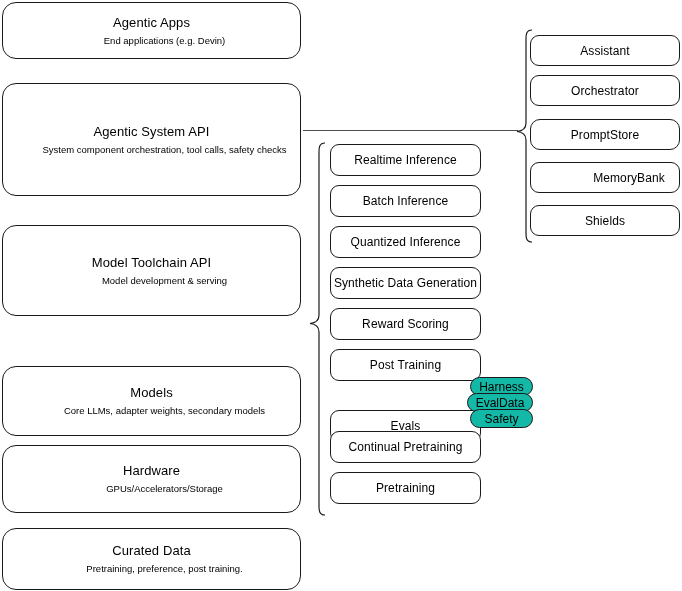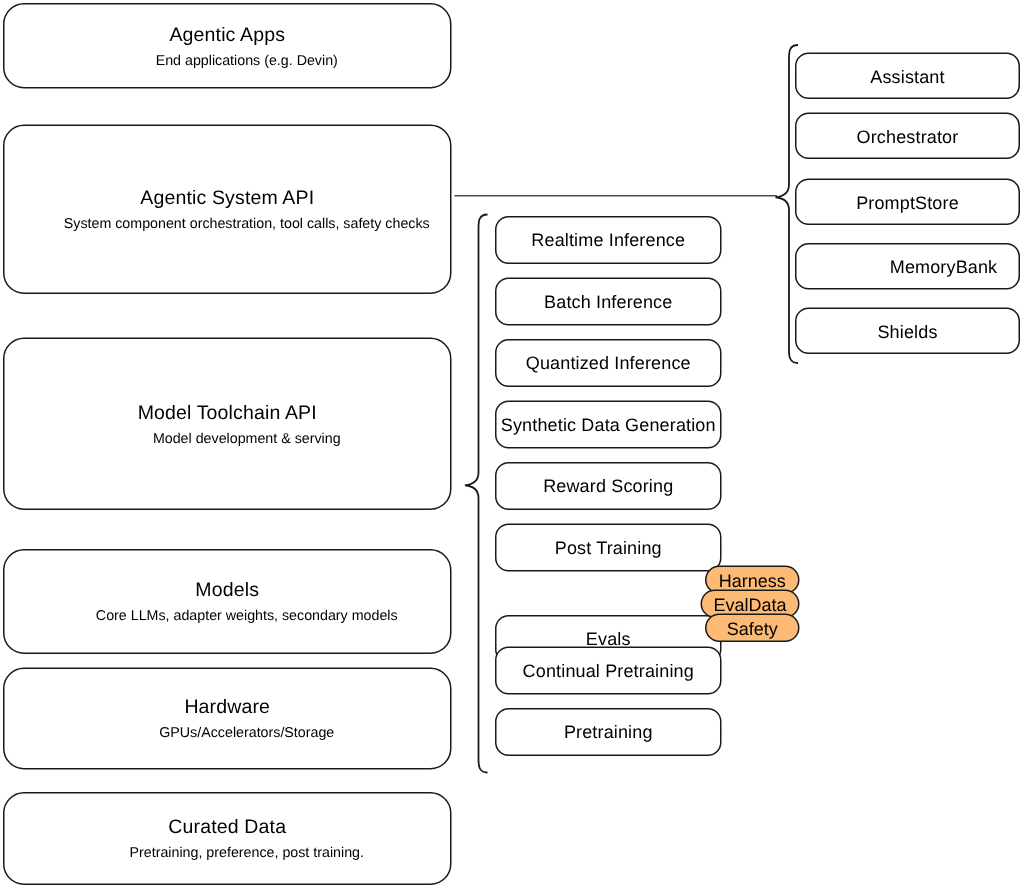--- a/index.html
+++ b/index.html
@@ -68,21 +68,21 @@
     height: 31px;
     border-radius: 9px;
   }
   .right-node .title { font-size: 12px; }
 
   
   .pill {
     position: absolute;
     box-sizing: border-box;
     border: 1px solid #1a1a1a;
-    background: #fdba74;
+    background: #14b8a6;
     border-radius: 11px;
     height: 19px;
     display: flex;
     align-items: center;
     justify-content: center;
     font-size: 12px;
     color: #000;
     z-index: 5;
   }
 
@@ -112,21 +112,21 @@
   <div class="node left-node" style="top:2px; height:57px;">
     <div class="title">Agentic Apps</div>
     <div class="subtitle">End applications (e.g. Devin)</div>
   </div>
 
   <div class="node left-node" style="top:83px; height:113px;">
     <div class="title">Agentic System API</div>
     <div class="subtitle">System component orchestration, tool calls, safety checks</div>
   </div>
 
-  <div class="node left-node" style="top:225px; height:115px;">
+  <div class="node left-node" style="top:225px; height:91px;">
     <div class="title">Model Toolchain API</div>
     <div class="subtitle">Model development &amp; serving</div>
   </div>
 
   <div class="node left-node" style="top:366px; height:70px;">
     <div class="title">Models</div>
     <div class="subtitle">Core LLMs, adapter weights, secondary models</div>
   </div>
 
   <div class="node left-node" style="top:528px; height:62px;">
@@ -186,21 +186,21 @@
   <svg class="bracket" style="left:512px; top:27px;" width="22" height="218" viewBox="0 0 22 218">
     <path d="M20 3 C14 3 14 8 14 12 L14 96 C14 102 10 104 5 104.5 C10 105 14 107 14 113 L14 206 C14 210 14 215 20 215"></path>
   </svg>
 
   <div class="node right-node" style="top:35px;text-align:center;">
     <div class="title">Assistant</div>
   </div>
   <div class="node right-node" style="top:75px;">
     <div class="title">Orchestrator</div>
   </div>
-  <div class="node right-node" style="top:119px;">
+  <div class="node right-node" style="top:119px;border-radius:10px;">
     <div class="title">PromptStore</div>
   </div>
   <div class="node right-node" style="top:162px;padding-left:48px;">
     <div class="title">MemoryBank</div>
   </div>
   <div class="node right-node" style="top:205px;">
     <div class="title">Shields</div>
   </div>
 
 </div>

